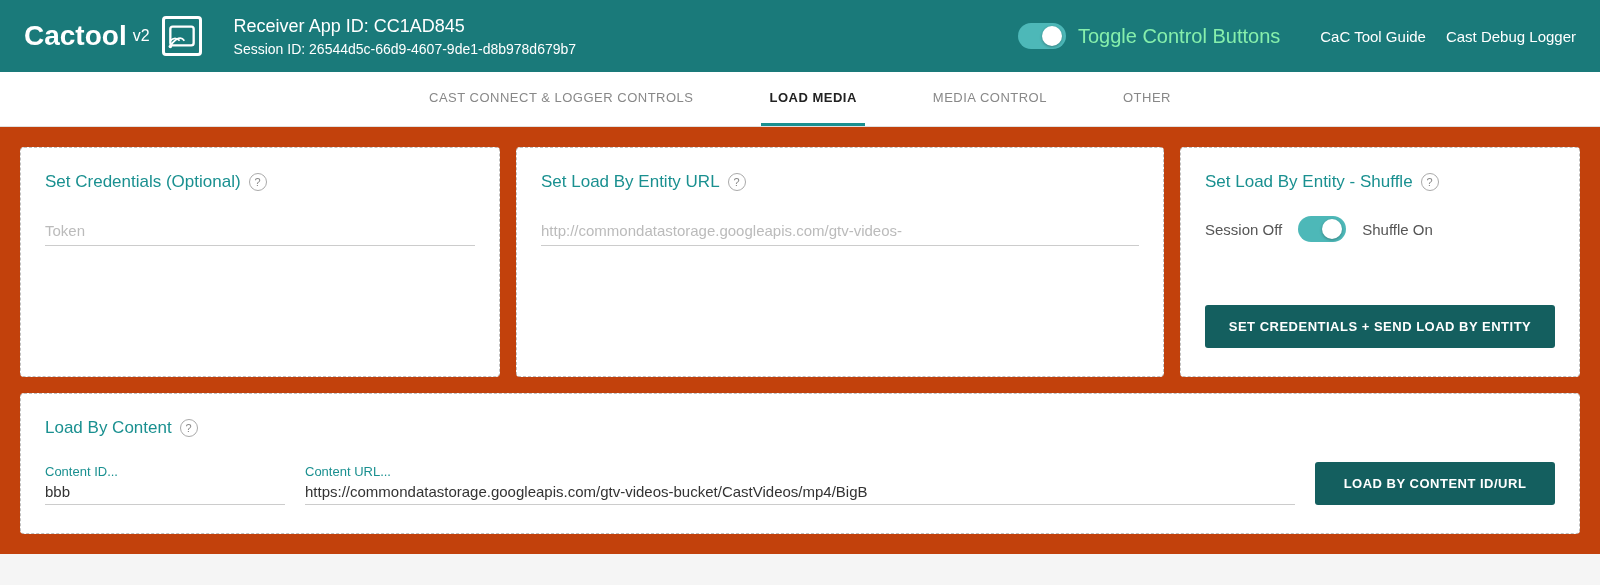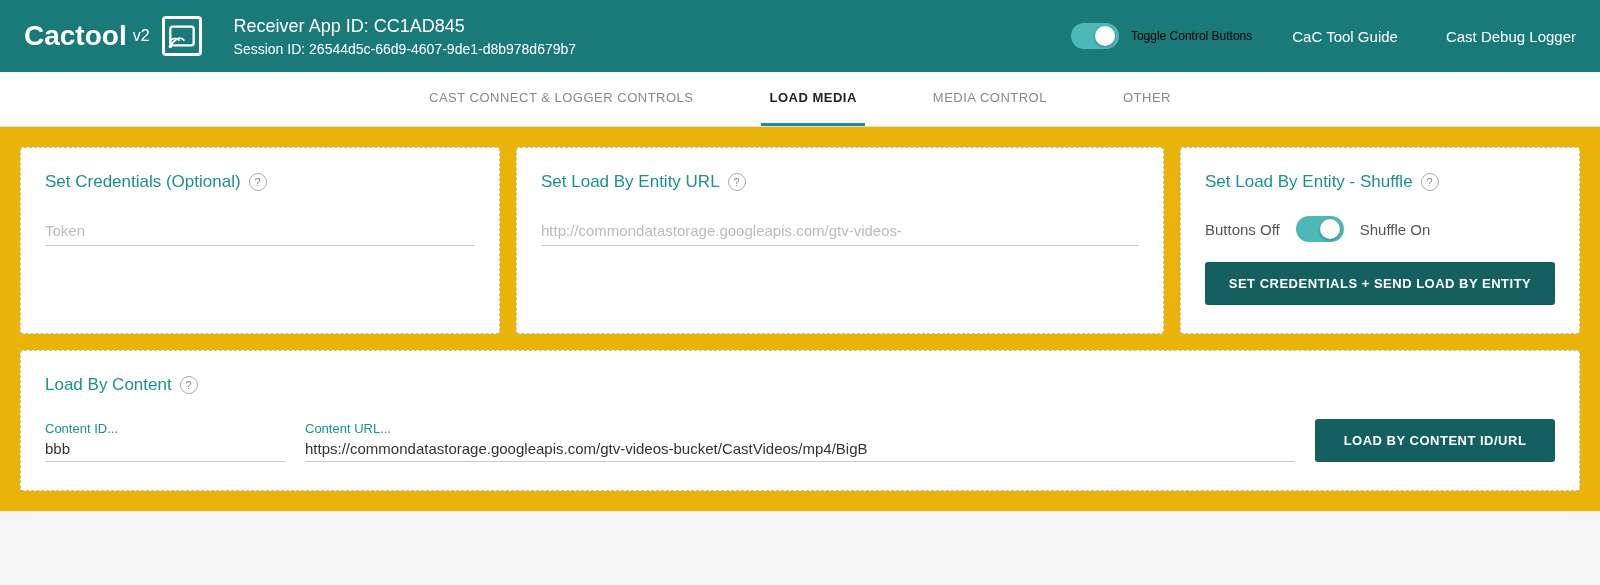--- a/index.html
+++ b/index.html
@@ -58,22 +58,22 @@
     .header-ids .session-id {
       font-size: 14px;
       color: white;
     }
     .toggle-section {
       display: flex;
       align-items: center;
       margin: 0 40px;
     }
     .toggle-label {
-      font-size: 12px;
-      color: #000000;
+      font-size: 20px;
+      color: #86efac;
       margin-left: 12px;
     }
     .toggle-switch {
       width: 48px;
       height: 26px;
       background: #4db8b8;
       border-radius: 13px;
       position: relative;
       cursor: pointer;
     }
@@ -83,21 +83,21 @@
       width: 20px;
       height: 20px;
       background: white;
       border-radius: 50%;
       top: 3px;
       right: 4px;
       box-shadow: 0 1px 3px rgba(0,0,0,0.3);
     }
     .header-links {
       display: flex;
-      gap: 48px;
+      gap: 20px;
       margin-left: auto;
     }
     .header-link {
       font-size: 15px;
       color: white;
       text-decoration: none;
       cursor: pointer;
     }
 
     
@@ -122,21 +122,21 @@
     }
     .nav-tab.active {
       color: #222;
       border-bottom: 3px solid #1a9090;
       font-weight: 700;
     }
 
     
     .main-content {
       padding: 20px 20px;
-      background: #eab308;
+      background: #c2410c;
     }
 
     
     .cards-row {
       display: flex;
       gap: 16px;
       margin-bottom: 16px;
     }
 
     .card {
@@ -229,20 +229,21 @@
       color: white;
       border: none;
       padding: 14px 20px;
       font-size: 13px;
       font-weight: 700;
       letter-spacing: 0.5px;
       border-radius: 3px;
       cursor: pointer;
       width: 100%;
       text-transform: uppercase;
+      margin-top: 43px;
     }
 
     
     .card-load-content {
       display: flex;
       flex-direction: column;
     }
     .load-content-row {
       display: flex;
       align-items: flex-end;
@@ -343,21 +344,21 @@
       </div>
       <input class="input-field" type="text" placeholder="http://commondatastorage.googleapis.com/gtv-videos-" style="">
     </div>
 
     <div class="card card-shuffle">
       <div class="card-title">
         <span>Set Load By Entity - Shuffle</span>
         <div class="help-icon">?</div>
       </div>
       <div class="shuffle-row">
-        <span class="shuffle-label">Buttons Off</span>
+        <span class="shuffle-label">Session Off</span>
         <div class="toggle-switch-on"></div>
         <span class="shuffle-label">Shuffle On</span>
       </div>
       <button class="btn-primary">SET CREDENTIALS + SEND LOAD BY ENTITY</button>
     </div>
 
   </div>
 
   <div class="card card-load-content">
     <div class="card-title">

